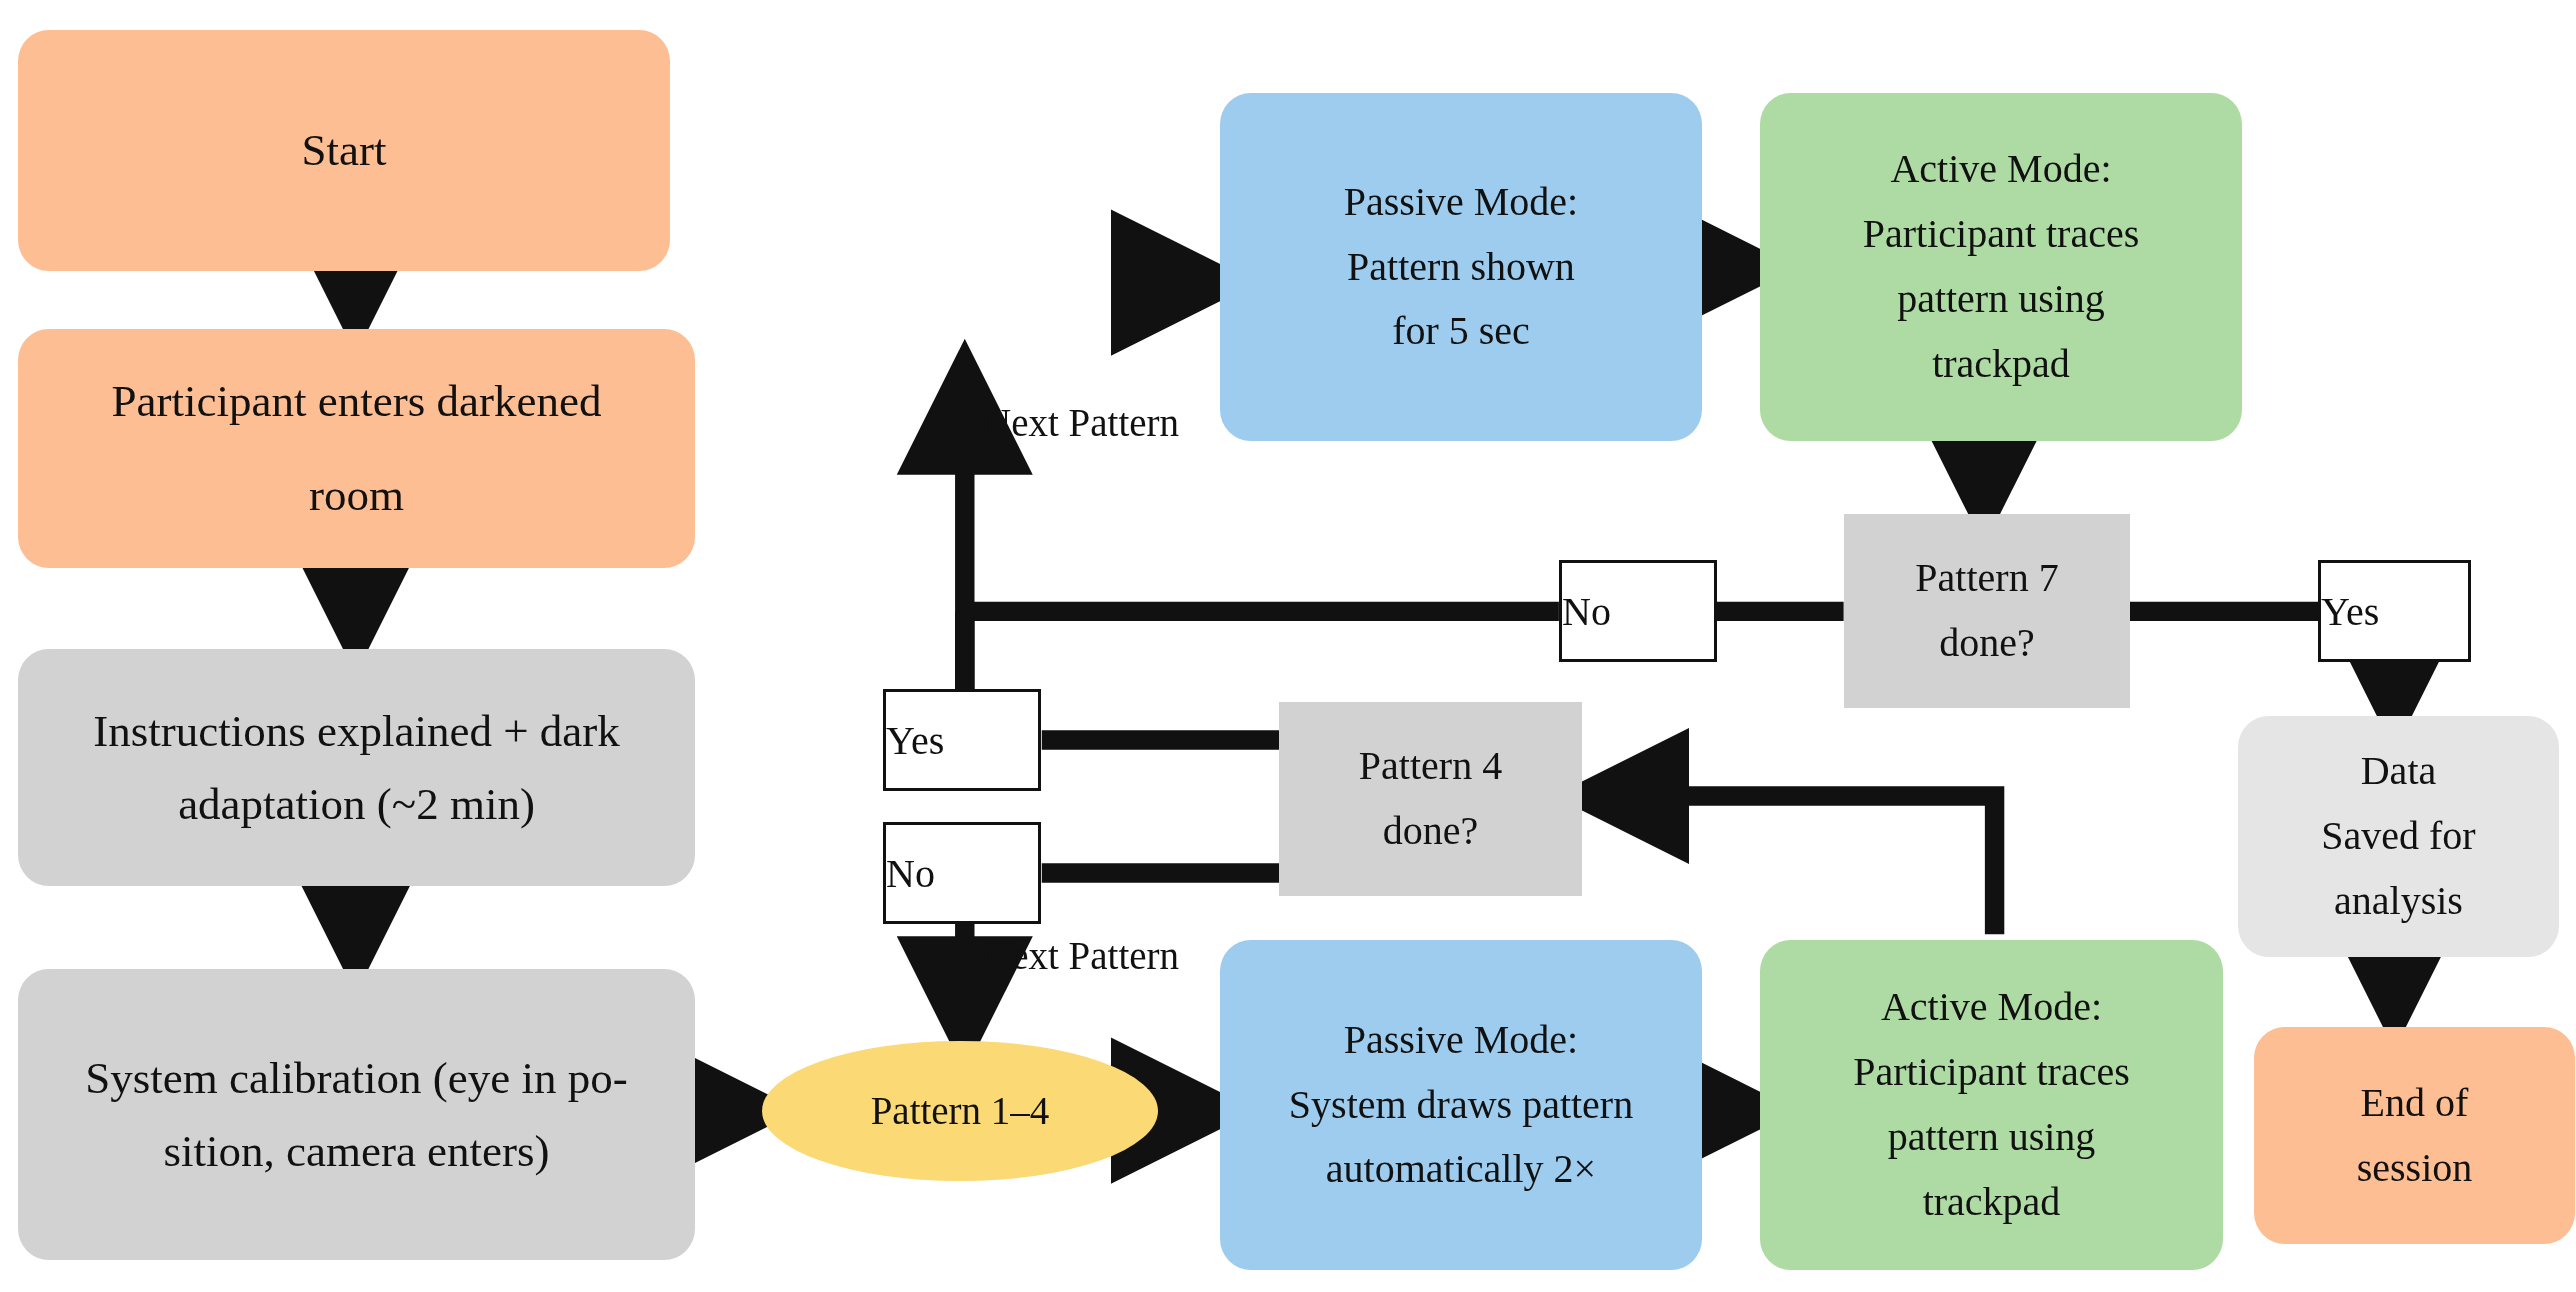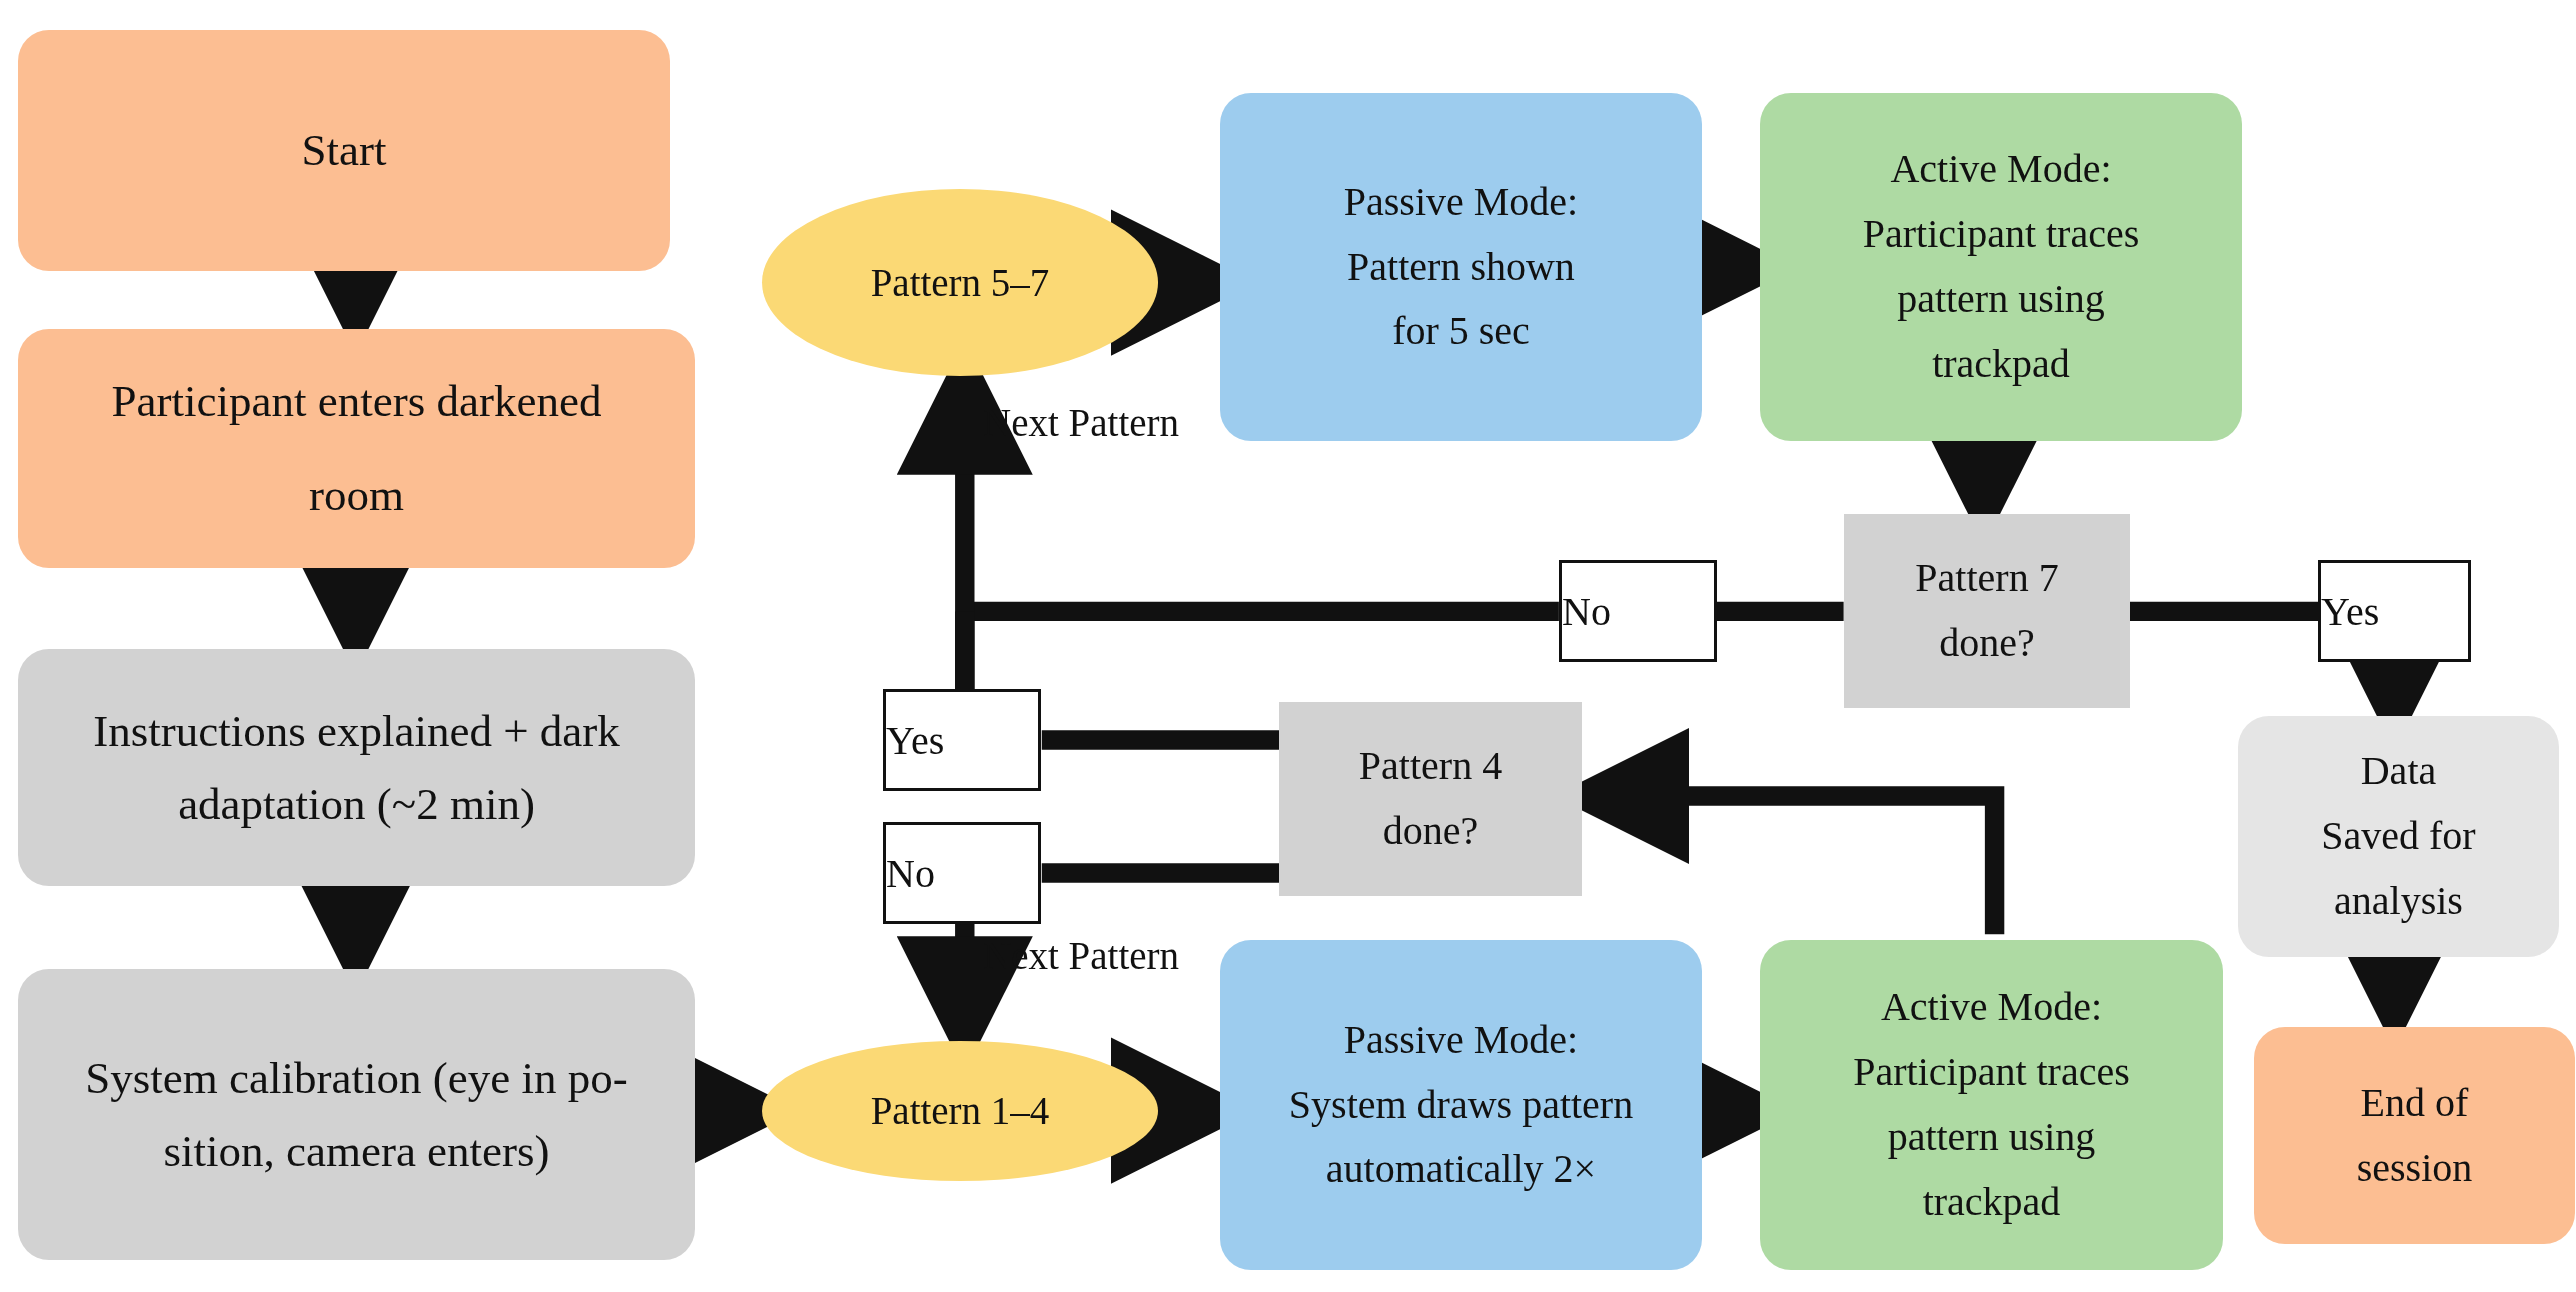--- a/index.html
+++ b/index.html
@@ -121,23 +121,20 @@
   <div class="node rounded" style="left:18px; top:649px; width:677px; height:237px; background:#D2D2D2; font-size:45px;">
     <span class="ln">Instructions explained + dark</span>
     <span class="ln">adaptation (~2 min)</span>
   </div>
 
   <div class="node rounded" style="left:18px; top:969px; width:677px; height:291px; background:#D2D2D2; font-size:45px;">
     <span class="ln">System calibration (eye in po-</span>
     <span class="ln">sition, camera enters)</span>
   </div>
 
-  <div class="node ellipse" style="left:762px; top:189px; width:396px; height:187px; background:#FBD975; font-size:39px;">
-    <span class="ln">Pattern 5–7</span>
-  </div>
 
   <div class="node rounded" style="left:1220px; top:93px; width:482px; height:348px; background:#9DCCEE; font-size:40px;">
     <span class="ln">Passive Mode:</span>
     <span class="ln">Pattern shown</span>
     <span class="ln">for 5 sec</span>
   </div>
 
   <div class="node rounded" style="left:1760px; top:93px; width:482px; height:348px; background:#AEDAA3; font-size:40px;">
     <span class="ln">Active Mode:</span>
     <span class="ln">Participant traces</span>

